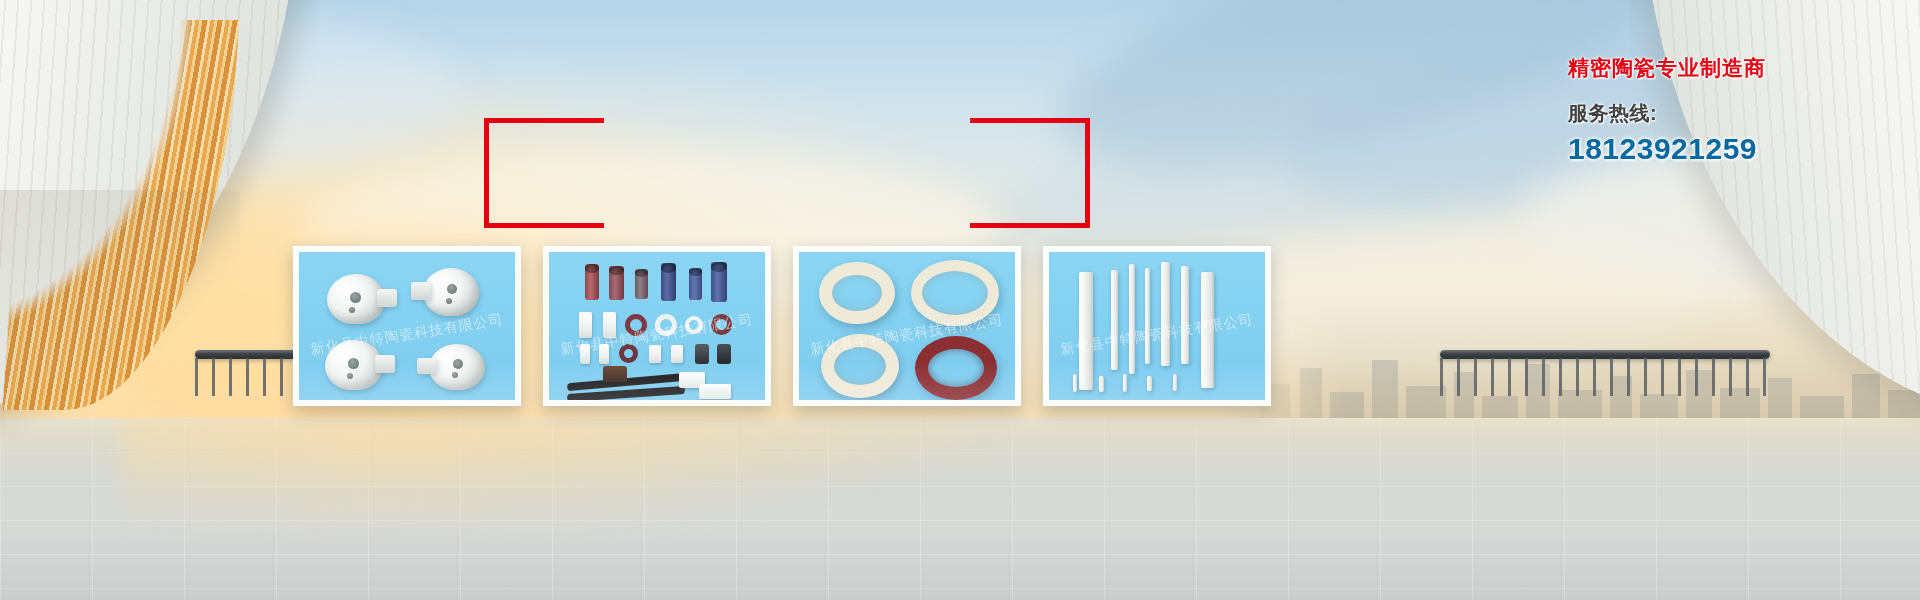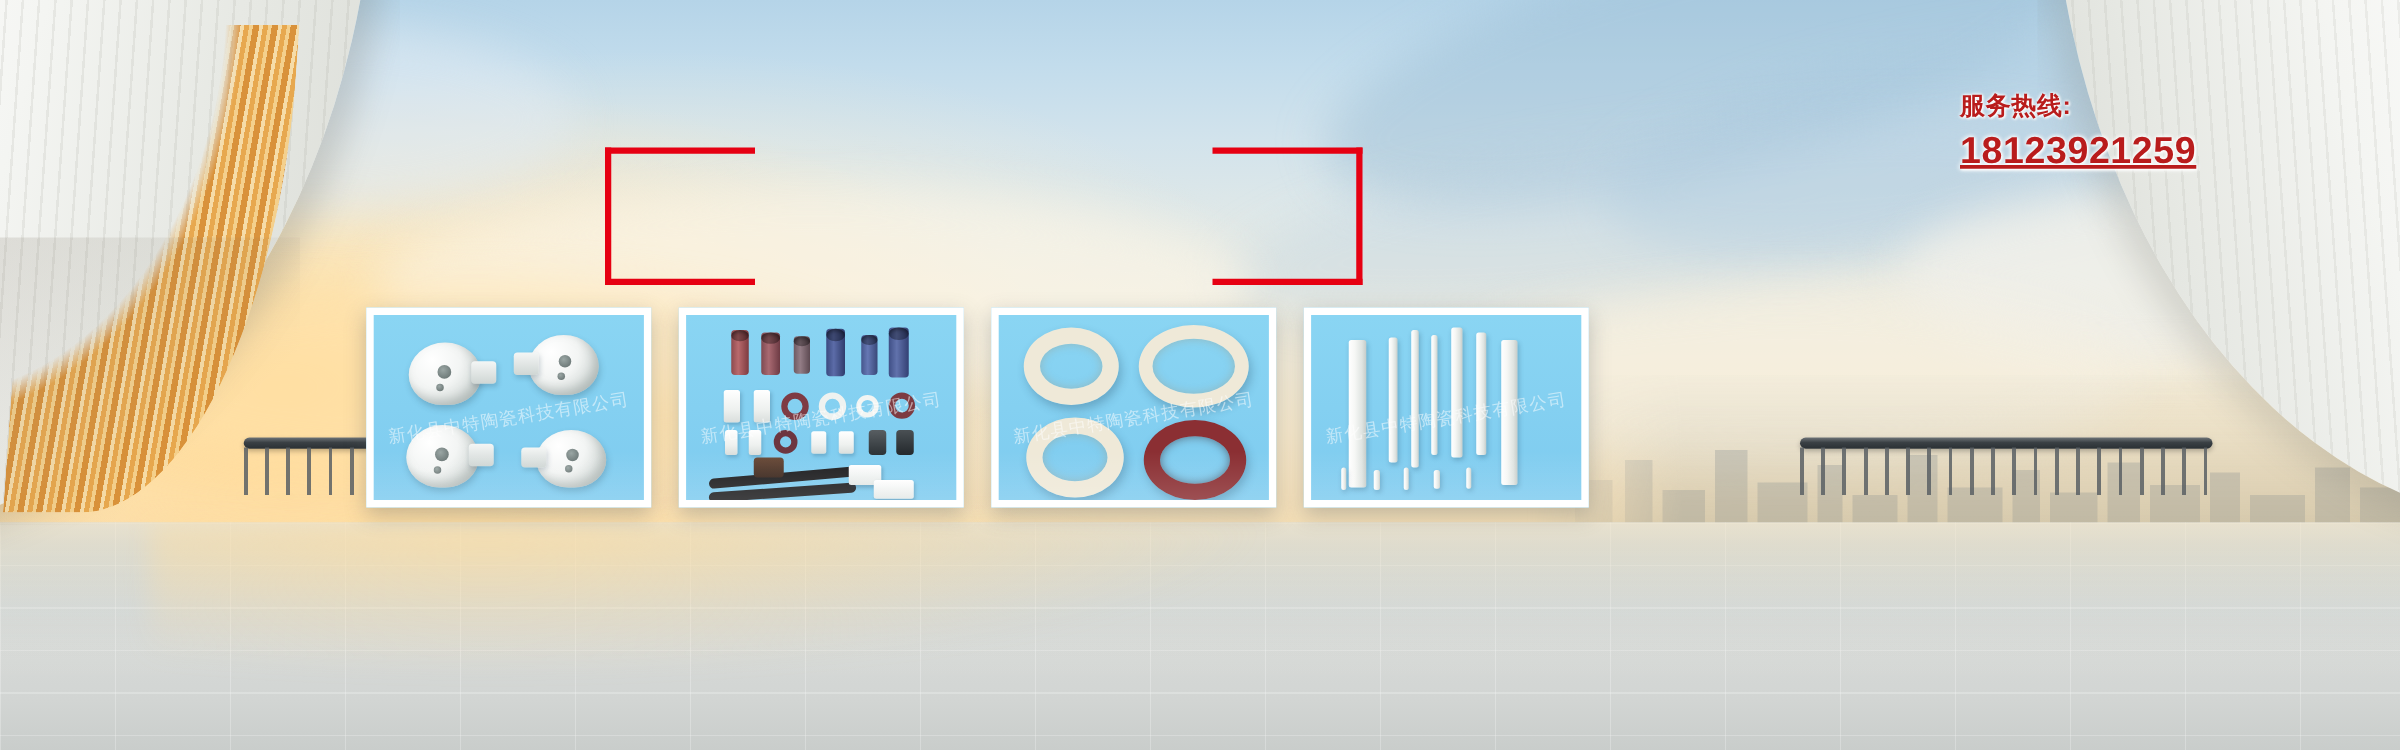--- a/index.html
+++ b/index.html
@@ -206,33 +206,32 @@
   .rightinfo .l1 {
     font-family:"Liberation Sans","DejaVu Sans",sans-serif;
     font-size:21px; font-weight:bold; color:#e60012;
     letter-spacing:1px; line-height:28px;
     text-shadow:0 0 3px #fff,0 0 3px #fff,1px 1px 2px rgba(255,255,255,0.95);
     white-space:nowrap;
   }
   .rightinfo .l2 {
     margin-top:18px;
     font-family:"Liberation Sans","DejaVu Sans",sans-serif;
-    font-size:20px; font-weight:bold; color:#b91c1c;
+    font-size:20px; font-weight:bold; color:#404040;
     letter-spacing:0.5px; line-height:26px;
     text-shadow:0 0 3px #fff,0 0 3px #fff,1px 1px 2px rgba(255,255,255,0.95);
     white-space:nowrap;
   }
   .rightinfo .l3 {
     margin-top:5px;
     font-family:"Liberation Sans",sans-serif;
-    font-size:30px; font-weight:bold; color:#b91c1c;
+    font-size:30px; font-weight:bold; color:#0369a1;
     letter-spacing:0.5px; line-height:36px;
     text-shadow:0 0 4px #fff,0 0 4px #fff,1px 1px 2px rgba(255,255,255,0.95);
     white-space:nowrap;
-    text-decoration:underline;
   }
 
   
   .panels { position:absolute; left:0; top:246px; width:1920px; height:164px; }
   .panel {
     position:absolute; top:0; height:160px;
     background:#86d2f2;
     border:6px solid #ffffff;
     box-shadow:0 6px 16px rgba(80,90,95,0.32);
     overflow:hidden;
@@ -394,20 +393,21 @@
     <div class="h" style="left:0; top:105px; width:120px;"></div>
   </div>
   <div class="bracket" style="left:970px; top:118px; width:120px; height:110px;">
     <div class="h" style="left:0; top:0; width:120px;"></div>
     <div class="v" style="left:115px; top:0; height:110px;"></div>
     <div class="h" style="left:0; top:105px; width:120px;"></div>
   </div>
 
 
   <div class="rightinfo">
+    <div class="l1">精密陶瓷专业制造商</div>
     <div class="l2">服务热线:</div>
     <div class="l3">18123921259</div>
   </div>
 
   <div class="panels">
 
     <div class="panel" style="left:293px; width:228px;">
       <div class="inner"></div>
       <div class="ins" style="left:28px; top:22px; width:58px; height:50px;">
         <div class="body"></div>

